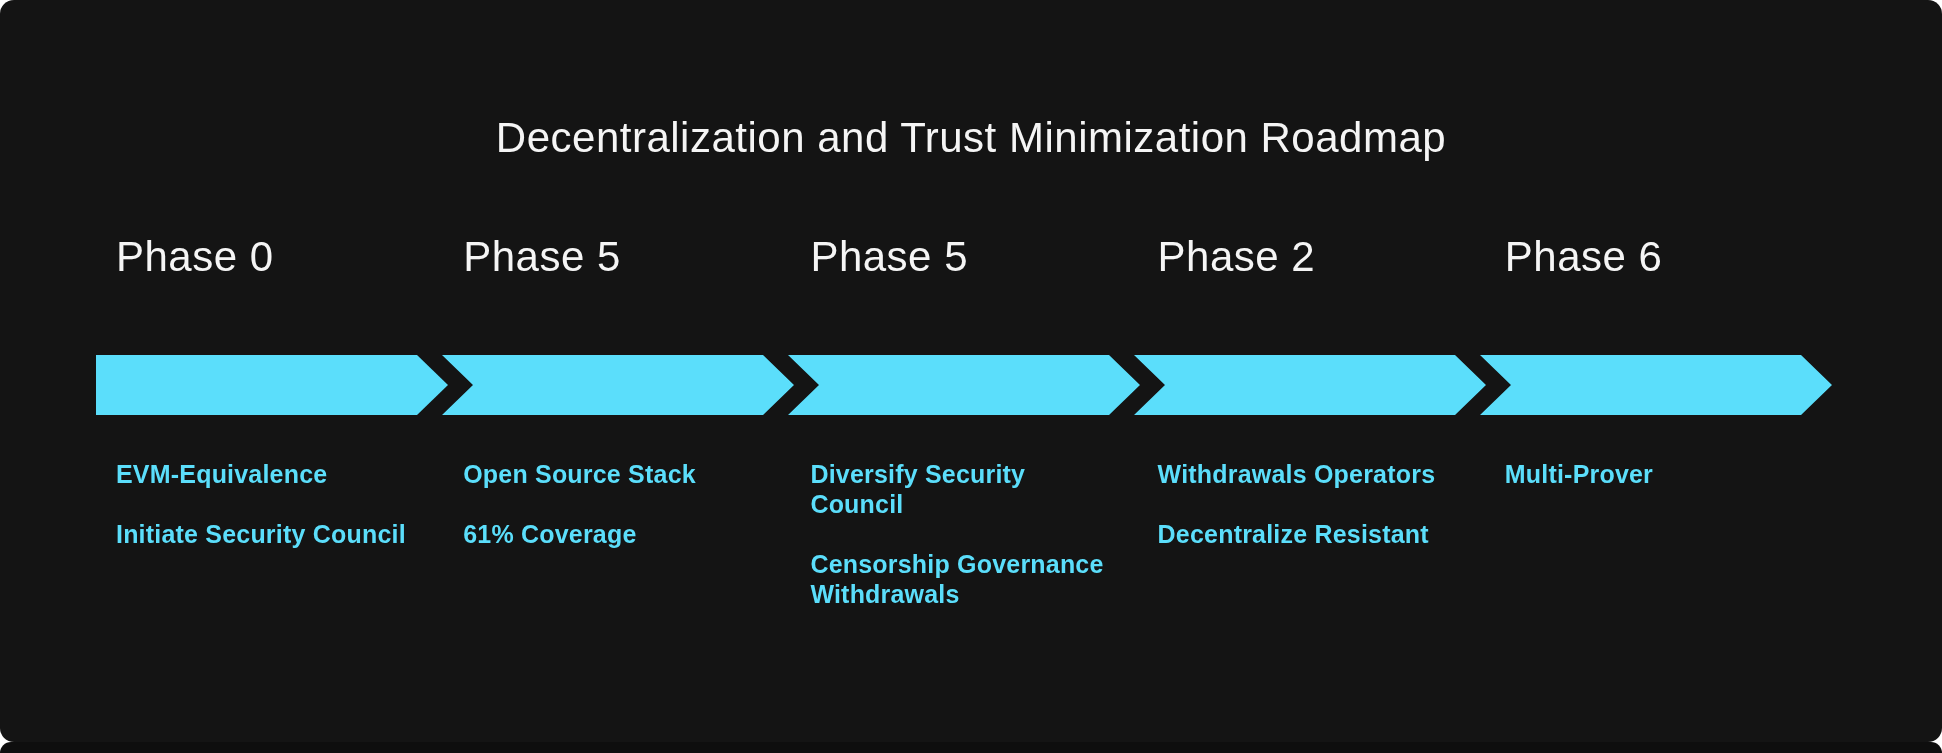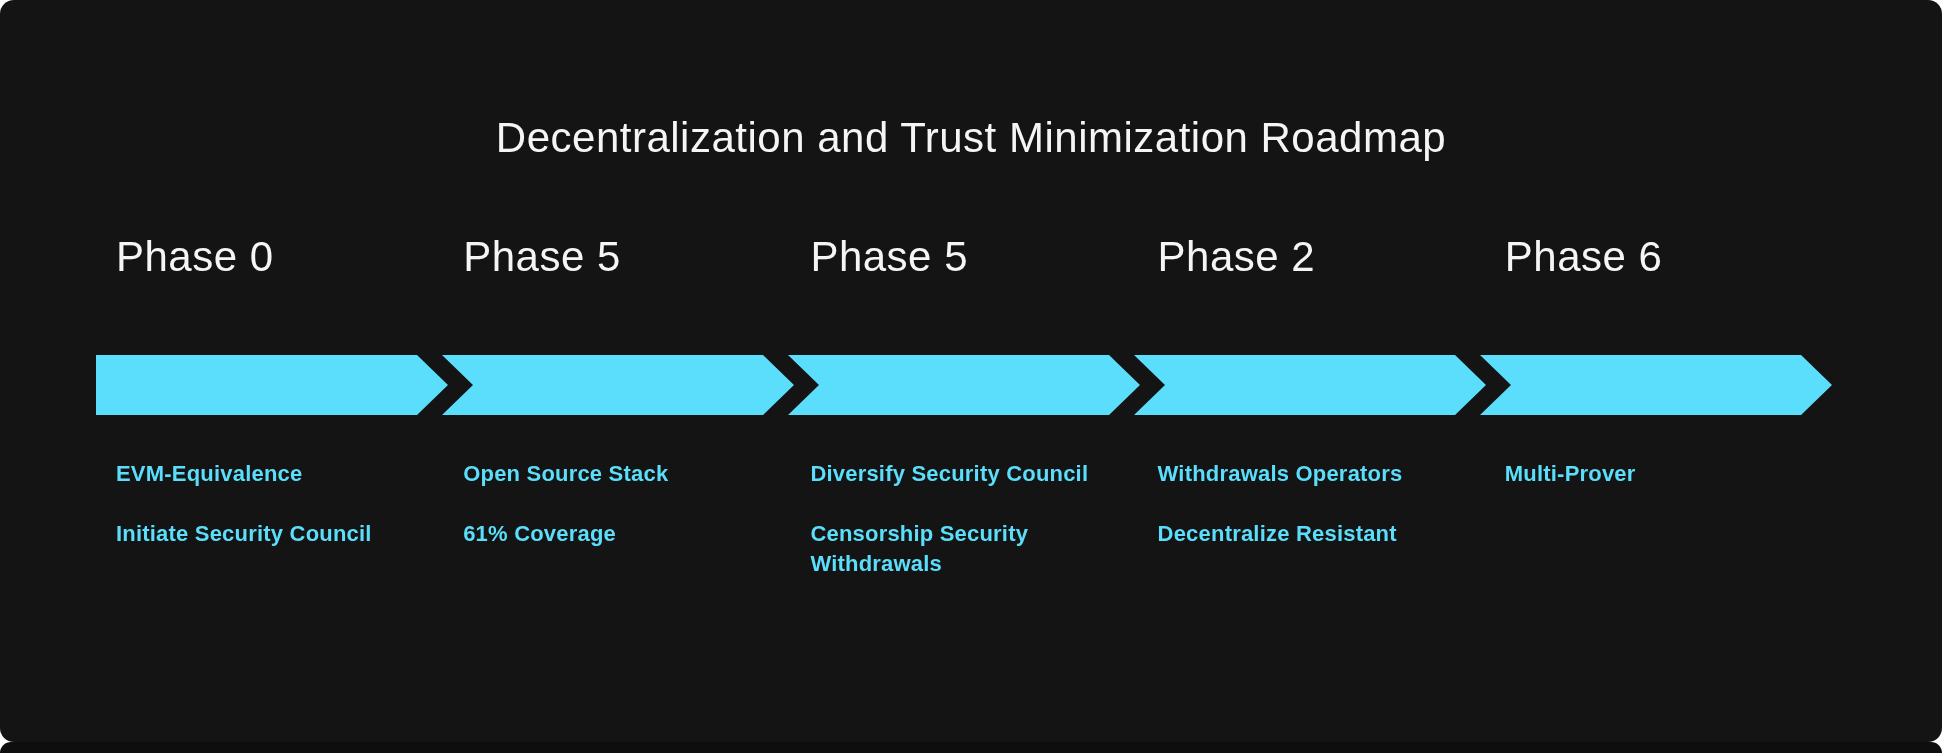--- a/index.html
+++ b/index.html
@@ -69,21 +69,21 @@
     clip-path: polygon(0 0, calc(100% - 31px) 0, 100% 50%, calc(100% - 31px) 100%, 0 100%);
   }
   .arrow + .arrow { margin-left: -6px; }
   .items-row {
     margin-top: 44px;
     display: grid;
     grid-template-columns: repeat(5, 1fr);
   }
   .phase-items { padding-left: 20px; padding-right: 26px; }
   .item {
-    font-size: 22px;
+    font-size: 25px;
     font-weight: 700;
     line-height: 30px;
     color: var(--accent);
     margin-bottom: 30px;
     letter-spacing: 0.2px;
   }
 </style>
 </head>
 <body>
 
@@ -110,21 +110,21 @@
     <div class="phase-items">
       <div class="item">EVM-Equivalence</div>
       <div class="item">Initiate Security Council</div>
     </div>
     <div class="phase-items">
       <div class="item">Open Source Stack</div>
       <div class="item">61% Coverage</div>
     </div>
     <div class="phase-items">
       <div class="item">Diversify Security Council</div>
-      <div class="item">Censorship Security Withdrawals</div>
+      <div class="item">Censorship Governance Withdrawals</div>
     </div>
     <div class="phase-items">
       <div class="item">Withdrawals Operators</div>
       <div class="item">Decentralize Resistant</div>
     </div>
     <div class="phase-items">
       <div class="item">Multi-Prover</div>
     </div>
   </div>
 </div>

